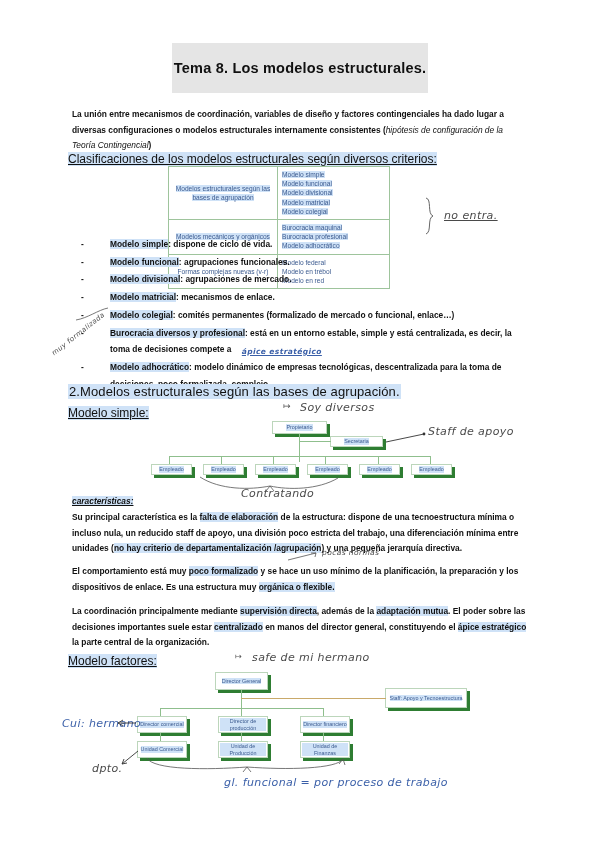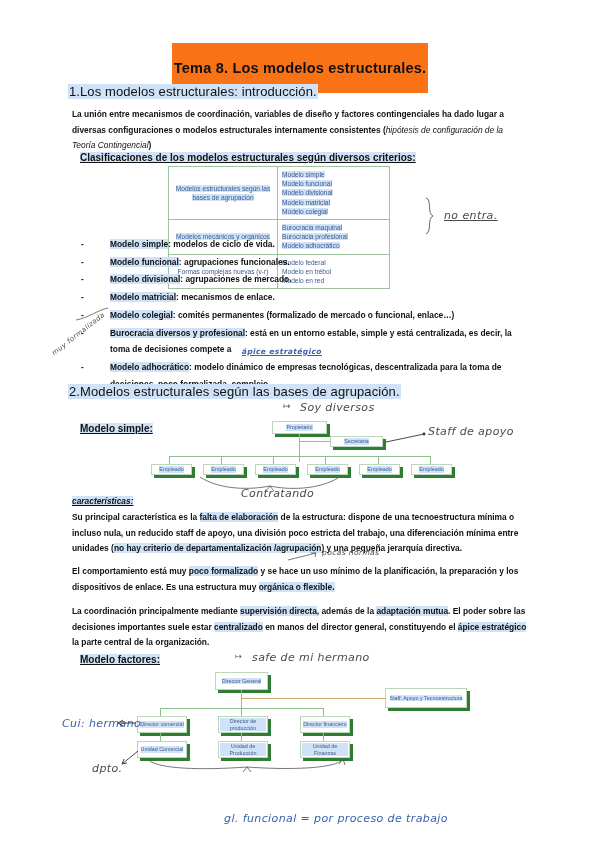--- a/index.html
+++ b/index.html
@@ -9,28 +9,28 @@
     color:#111;
   }
   .page{position:absolute;inset:0;background:#fff;}
 
   
   .hl{background:#cfe2f7;}
   .title{
     position:absolute;left:0;right:0;top:60px;text-align:center;
     font-size:14.5px;font-weight:bold;letter-spacing:.2px;
   }
-  .title span{background:#f97316;padding:17px 2px;}
+  .title span{background:#e5e5e5;padding:17px 2px;}
   .h2{
     position:absolute;left:68px;font-size:13px;font-weight:normal;
     letter-spacing:.1px;
   }
   .h2 span{background:#cfe2f7;padding:0 1px;}
   .h3{
-    position:absolute;left:80px;font-size:10px;font-weight:bold;
+    position:absolute;left:68px;font-size:12px;font-weight:normal;
     text-decoration:underline;
   }
   .h3 span{background:#cfe2f7;}
   .para{
     position:absolute;left:72px;width:455px;font-size:8.4px;
     font-weight:bold;line-height:15.5px;text-align:left;
   }
   .it{font-style:italic;font-weight:normal;}
 
   
@@ -79,23 +79,20 @@
 </style>
 </head>
 <body>
 
 <div class="page">
 
   <div class="title">
     <span>Tema 8. Los modelos estructurales.</span>
   </div>
 
-  <div class="h2" style="top:84px;">
-    <span>1.Los modelos estructurales: introducción.</span>
-  </div>
 
   <div class="para" style="top:107px;">
     <span>La unión entre mecanismos de coordinación, variables de diseño y factores contingenciales ha dado lugar a diversas configuraciones o modelos estructurales internamente consistentes (</span><span class="it">hipótesis de configuración de la Teoría Contingencial</span><span>)</span>
   </div>
 
   <div class="h3" style="top:152px;">
     <span>Clasificaciones de los modelos estructurales según diversos criterios:</span>
   </div>
 
   <table class="ctable">
@@ -128,40 +125,40 @@
     </tr>
   </tbody>
     </table>
 
   <svg class="ann" style="left:424px;top:196px;" width="18" height="40">
     <path d="M2,2 C8,3 3,18 9,20 C3,22 8,36 2,38" stroke="#555" stroke-width="0.9" fill="none"></path>
   </svg>
   <div class="hw" style="left:444px;top:209px;text-decoration:underline;">no entra.</div>
 
   <div class="blist" style="top:236px;">
-    <div class="brow"><span class="dash">-</span><span class="hl">Modelo simple</span><span>: modelos de ciclo de vida.</span></div>
+    <div class="brow"><span class="dash">-</span><span class="hl">Modelo simple</span><span>: dispone de ciclo de vida.</span></div>
     <div class="brow"><span class="dash">-</span><span class="hl">Modelo funcional</span><span>: agrupaciones funcionales.</span></div>
     <div class="brow"><span class="dash">-</span><span class="hl">Modelo divisional</span><span>: agrupaciones de mercado.</span></div>
     <div class="brow"><span class="dash">-</span><span class="hl">Modelo matricial</span><span>: mecanismos de enlace.</span></div>
     <div class="brow"><span class="dash">-</span><span class="hl">Modelo colegial</span><span>: comités permanentes (formalizado de mercado o funcional, enlace…)</span></div>
     <div class="brow"><span class="dash">-</span><span class="hl">Burocracia diversos y profesional</span><span>: está en un entorno estable, simple y está centralizada, es decir, la toma de decisiones compete a</span>
       <span class="hw b small" style="position:relative;left:8px;top:2px;text-decoration:underline;">ápice estratégico</span>
     </div>
     <div class="brow"><span class="dash">-</span><span class="hl">Modelo adhocrático</span><span>: modelo dinámico de empresas tecnológicas, descentralizada para la toma de decisiones, poco formalizada, complejo.</span></div>
   </div>
 
   <div class="hw" style="left:46px;top:330px;transform:rotate(-38deg);font-size:7px;">muy formalizada</div>
   <svg class="ann" style="left:76px;top:306px;" width="34" height="16">
     <path d="M0,14 C12,12 22,4 32,2" stroke="#555" stroke-width="0.8" fill="none"></path>
   </svg>
 
   <div class="h2" style="top:384px;border-radius:7px;">
     <span>2.Modelos estructurales según las bases de agrupación.</span>
   </div>
-  <div class="h3" style="top:406px;margin-top:17px;">
+  <div class="h3" style="top:406px;">
     <span>Modelo simple:</span>
   </div>
 
   <div class="hwarrow" style="left:283px;top:401px;">↦</div>
   <div class="hw" style="left:300px;top:401px;">Soy diversos</div>
 
   <div>
 
     <div class="box" style="left:272px;top:421px;width:55px;height:13px;">
         <span>Propietario</span>
@@ -289,15 +286,15 @@
   <div class="hw" style="left:92px;top:762px;text-align:right;">dpto.</div>
   <svg class="ann" style="left:118px;top:750px;" width="22" height="16">
     <path d="M20,1 L4,14 M4,14 L9,13 M4,14 L6,9" stroke="#333" stroke-width="0.9" fill="none"></path>
   </svg>
 
   <svg class="ann" style="left:147px;top:758px;" width="200" height="16">
     <path d="M0,0 C6,12 60,12 100,9 C140,12 190,11 196,1" stroke="#555" stroke-width="0.8" fill="none"></path>
     <path d="M100,9 L96,14 M100,9 L104,14" stroke="#555" stroke-width="0.8" fill="none"></path>
     <path d="M196,1 L192,6 M196,1 L198,7" stroke="#555" stroke-width="0.8" fill="none"></path>
   </svg>
-  <div class="hw b" style="left:224px;top:812px;">gl. funcional = por proceso de trabajo</div>
+  <div class="hw b" style="left:224px;top:776px;">gl. funcional = por proceso de trabajo</div>
 
 </div>
 
 </body></html>

